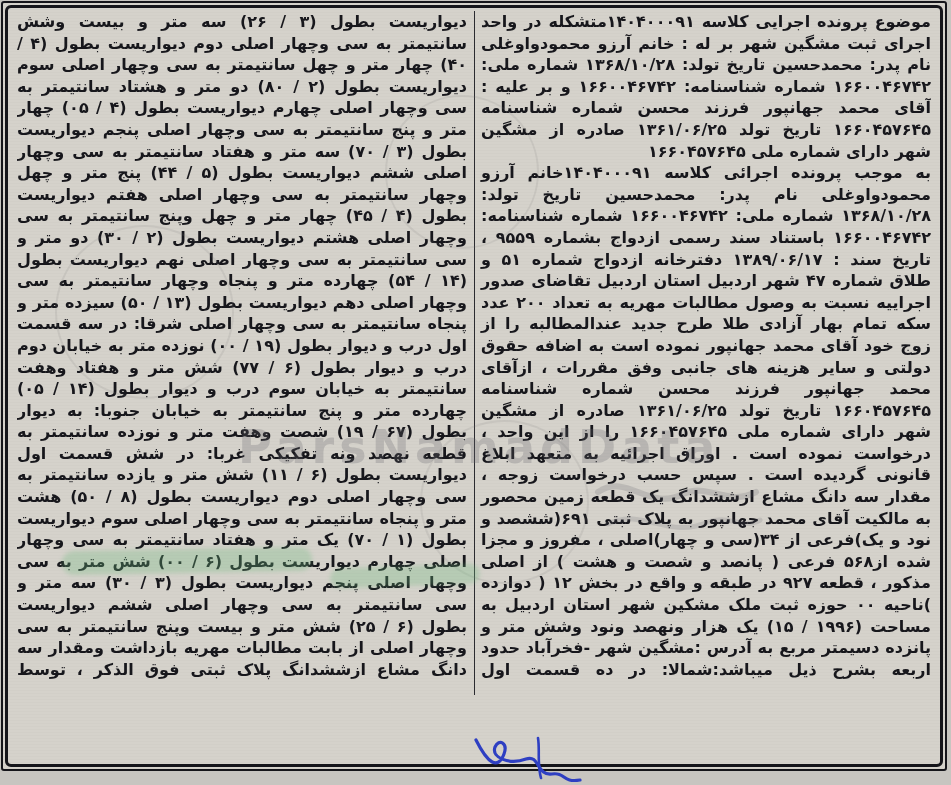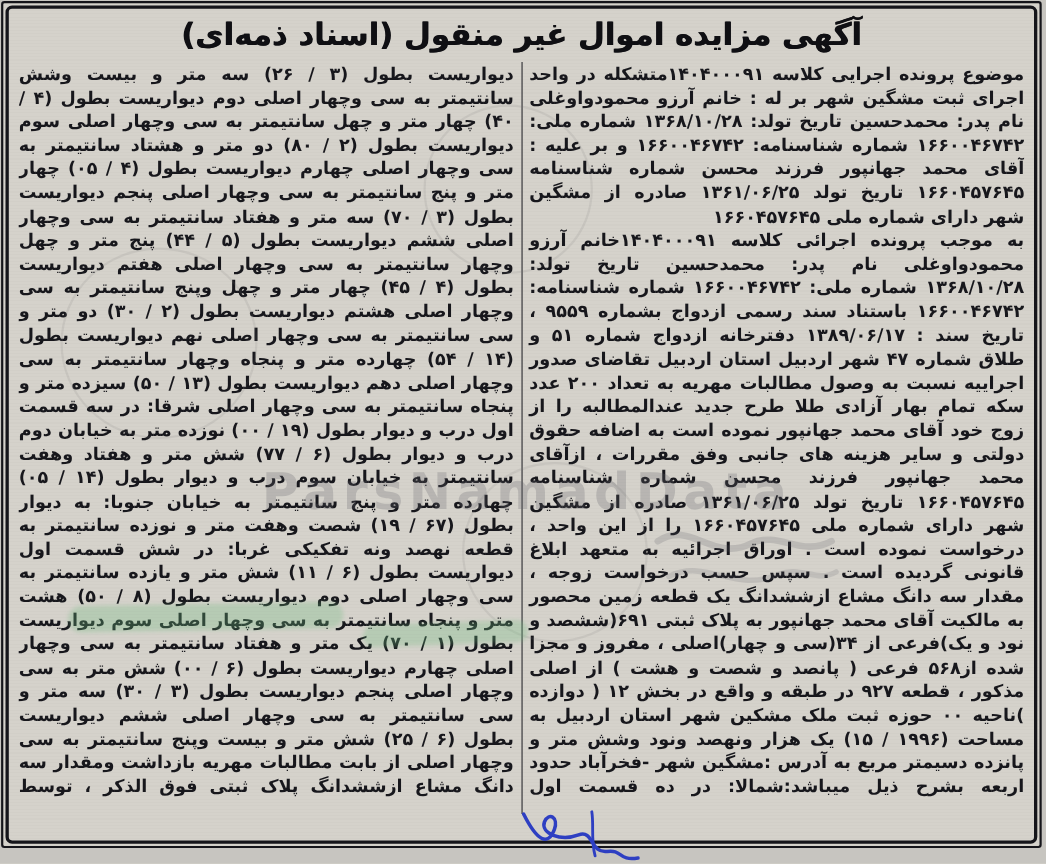--- a/index.html
+++ b/index.html
@@ -55,21 +55,20 @@
   .squiggle{position:absolute;left:588px;top:462px;z-index:4;pointer-events:none;}
   .pen-mark{position:absolute;left:468px;top:734px;z-index:8;pointer-events:none;}
 </style>
 </head>
 <body>
 
 <div class="scan">
 
   <div class="clip">
     <div class="clip-inner">
-      <div class="title">آگهی مزایده اموال غیر منقول (اسناد ذمه‌ای)</div>
       <div class="body-text">موضوع پرونده اجرایی کلاسه ۱۴۰۴۰۰۰۹۱متشکله در واحد اجرای ثبت مشگین شهر بر له : خانم آرزو محمودواوغلی نام پدر: محمدحسین تاریخ تولد: ۱۳۶۸/۱۰/۲۸ شماره ملی: ۱۶۶۰۰۴۶۷۴۲ شماره شناسنامه: ۱۶۶۰۰۴۶۷۴۲ و بر علیه : آقای محمد جهانپور فرزند محسن شماره شناسنامه ۱۶۶۰۴۵۷۶۴۵ تاریخ تولد ۱۳۶۱/۰۶/۲۵ صادره از مشگین شهر دارای شماره ملی ۱۶۶۰۴۵۷۶۴۵
 به موجب پرونده اجرائی کلاسه ۱۴۰۴۰۰۰۹۱خانم آرزو محمودواوغلی نام پدر: محمدحسین تاریخ تولد: ۱۳۶۸/۱۰/۲۸ شماره ملی: ۱۶۶۰۰۴۶۷۴۲ شماره شناسنامه: ۱۶۶۰۰۴۶۷۴۲ باستناد سند رسمی ازدواج بشماره ۹۵۵۹ ، تاریخ سند : ۱۳۸۹/۰۶/۱۷ دفترخانه ازدواج شماره ۵۱ و طلاق شماره ۴۷ شهر اردبیل استان اردبیل تقاضای صدور اجراییه نسبت به وصول مطالبات مهریه به تعداد ۲۰۰ عدد سکه تمام بهار آزادی طلا طرح جدید عندالمطالبه را از زوج خود آقای محمد جهانپور نموده است به اضافه حقوق دولتی و سایر هزینه های جانبی وفق مقررات ، ازآقای محمد جهانپور فرزند محسن شماره شناسنامه ۱۶۶۰۴۵۷۶۴۵ تاریخ تولد ۱۳۶۱/۰۶/۲۵ صادره از مشگین شهر دارای شماره ملی ۱۶۶۰۴۵۷۶۴۵ را از این واحد ، درخواست نموده است . اوراق اجرائیه به متعهد ابلاغ قانونی گردیده است . سپس حسب درخواست زوجه ، مقدار سه دانگ مشاع ازششدانگ یک قطعه زمین محصور به مالکیت آقای محمد جهانپور به پلاک ثبتی ۶۹۱(ششصد و نود و یک)فرعی از ۳۴(سی و چهار)اصلی ، مفروز و مجزا شده از۵۶۸ فرعی ( پانصد و شصت و هشت ) از اصلی مذکور ، قطعه ۹۲۷ در طبقه و واقع در بخش ۱۲ ( دوازده )ناحیه ۰۰ حوزه ثبت ملک مشکین شهر استان اردبیل به مساحت (۱۹۹۶ / ۱۵) یک هزار ونهصد ونود وشش متر و پانزده دسیمتر مربع به آدرس :مشگین شهر -فخرآباد حدود اربعه بشرح ذیل میباشد:شمالا: در ده قسمت اول دیواریست بطول (۳ / ۲۶) سه متر و بیست وشش سانتیمتر به سی وچهار اصلی دوم دیواریست بطول (۴ / ۴۰) چهار متر و چهل سانتیمتر به سی وچهار اصلی سوم دیواریست بطول (۲ / ۸۰) دو متر و هشتاد سانتیمتر به سی وچهار اصلی چهارم دیواریست بطول (۴ / ۰۵) چهار متر و پنج سانتیمتر به سی وچهار اصلی پنجم دیواریست بطول (۳ / ۷۰) سه متر و هفتاد سانتیمتر به سی وچهار اصلی ششم دیواریست بطول (۵ / ۴۴) پنج متر و چهل وچهار سانتیمتر به سی وچهار اصلی هفتم دیواریست بطول (۴ / ۴۵) چهار متر و چهل وپنج سانتیمتر به سی وچهار اصلی هشتم دیواریست بطول (۲ / ۳۰) دو متر و سی سانتیمتر به سی وچهار اصلی نهم دیواریست بطول (۱۴ / ۵۴) چهارده متر و پنجاه وچهار سانتیمتر به سی وچهار اصلی دهم دیواریست بطول (۱۳ / ۵۰) سیزده متر و پنجاه سانتیمتر به سی وچهار اصلی شرقا: در سه قسمت اول درب و دیوار بطول (۱۹ / ۰۰) نوزده متر به خیابان دوم درب و دیوار بطول (۶ / ۷۷) شش متر و هفتاد وهفت سانتیمتر به خیابان سوم درب و دیوار بطول (۱۴ / ۰۵) چهارده متر و پنج سانتیمتر به خیابان جنوبا: به دیوار بطول (۶۷ / ۱۹) شصت وهفت متر و نوزده سانتیمتر به قطعه نهصد ونه تفکیکی غربا: در شش قسمت اول دیواریست بطول (۶ / ۱۱) شش متر و یازده سانتیمتر به سی وچهار اصلی دوم دیواریست بطول (۸ / ۵۰) هشت متر و پنجاه سانتیمتر به سی وچهار اصلی سوم دیواریست بطول (۱ / ۷۰) یک متر و هفتاد سانتیمتر به سی وچهار اصلی چهارم دیواریست بطول (۶ / ۰۰) شش متر به سی وچهار اصلی پنجم دیواریست بطول (۳ / ۳۰) سه متر و سی سانتیمتر به سی وچهار اصلی ششم دیواریست بطول (۶ / ۲۵) شش متر و بیست وپنج سانتیمتر به سی وچهار اصلی از بابت مطالبات مهریه بازداشت ومقدار سه دانگ مشاع ازششدانگ پلاک ثبتی فوق الذکر ، توسط کارشناس رسمی دادگستری در رشته راه و ساختمان بتاریخ ۱۴۰۴/۰۴/۳۱ به مبلغ ۴۳/۰۰۰/۰۰۰/۰۰۰ریال (چهار میلیارد و سیصد میلیون تومان) ارزیابی که به استناد گزارش کارشناس مربوطه حدود اربعه ملک مطابق با سند ثبتی می باشد . ملک موصوف بصورت یک قطعه زمین محصور می باشد از طریق مزایده از ساعت ۹ صبح الی ۱۲ ظهر روزیکشنبه مورخ ۱۴۰۴/۰۶/۱۶در محل واحد اجرای اداره ثبت اسناد و املاک مشگین شهر - واقع در خیابان مطهری جنب مسجد زینبیه از طریق مزایده بفروش خواهد رسید . مزایده از مبلغ پایه مزایده ۴۳/۰۰۰/۰۰۰/۰۰۰ریال (چهار میلیارد و سیصد میلیون تومان) ، شروع و به بالاترین قیمت پیشنهادی نقدا فروخته می شود . شرکت در مزایده منوط به پرداخت ۱۰ درصد از مبلغ پایه کارشناسی به حساب سپرده ثبت اسناد و املاک مشگین شهر (به شماره شبا ar۱۴۰۱۰۰۰۰۴۰۷۵۰۱۳۲۰۷۸۸۰۱۸۳ و شناسه واریز ۹۱۴۰۱۳۲۷۵۱۰۸۵۷۵۰۰۶۶۶۶۶۶۶۶۶۶۶۶۱۸۳ نزد بانک ملی شعبه مشگین شهر) و حضور خریدار و یا نماینده قانونی او در جلسه مزایده می باشد . برنده مزایده مکلف است مابه التفاوت مبلغ فروش را ظرف مدت ۵ روز از تاریخ مزایده به حساب صندوق ثبت تودیع نماید . و در صورتیکه ظرف مهلت مقرر مانده فروش را به حساب سپرده ثبت واریز نکند مبلغ مذکور قابل استرداد نبوده و به حساب خزانه واریز خواهد گردید . لازم به ذکر است پرداخت بدهی های مربوط به آب، برق، گاز اعم از حق انشعاب و یا حق اشتراک و مصرف در صورتی که مورد مزایده دارای آنها باشد و نیز بدهی های مالیاتی و عوارض شهرداری و غیره تا تاریخ مزایده اعم از اینکه رقم قطعی آن معلوم شده یا نشده باشد به عهده برنده مزایده است و نیز در صورت وجود مازاد، وجوه پرداختی بابت هزینه های فوق از محل مازاد به برنده مزایده مسترد خواهد شد . حق مزایده و نیمعشر دولتی نقدا و از برنده مزایده وصول می گردد . صورتجلسه مزایده در روز مزایده تنظیم و باستناد ماده ۳۹ مکرر آیین نامه در صورت عدم حضور خریدار پلاک ثبتی وفق مقررات ماده مذکور به بستانکار واگذار خواهد گردید.</div>
     </div>
   </div>
 
   <div class="wm-latin">ParsNamadData</div>
 
   <div class="wm-green g1"></div>
   <div class="wm-green g2"></div>
 

